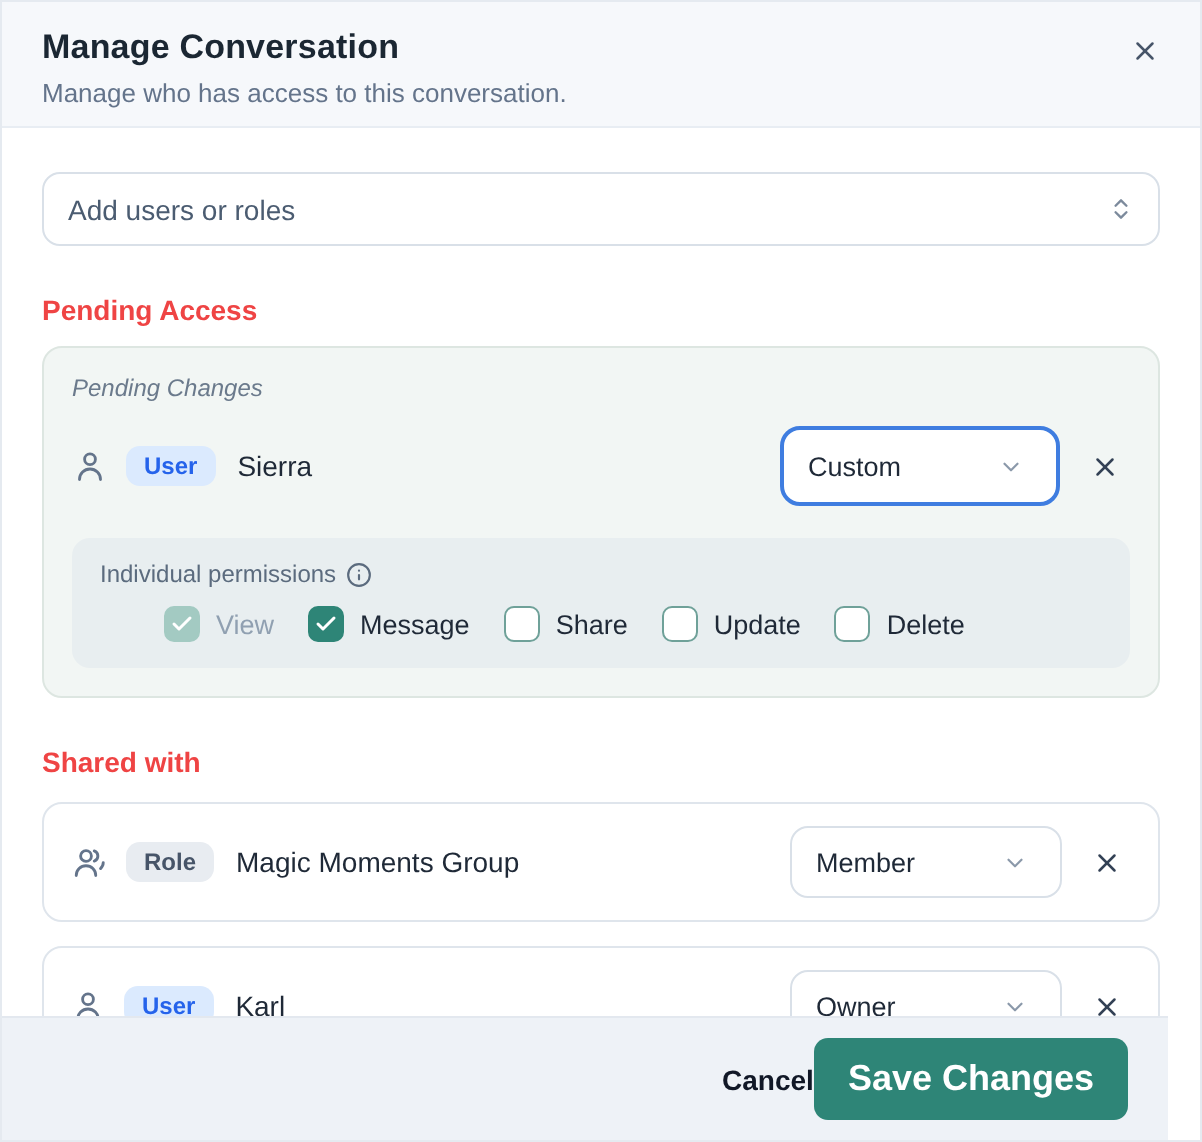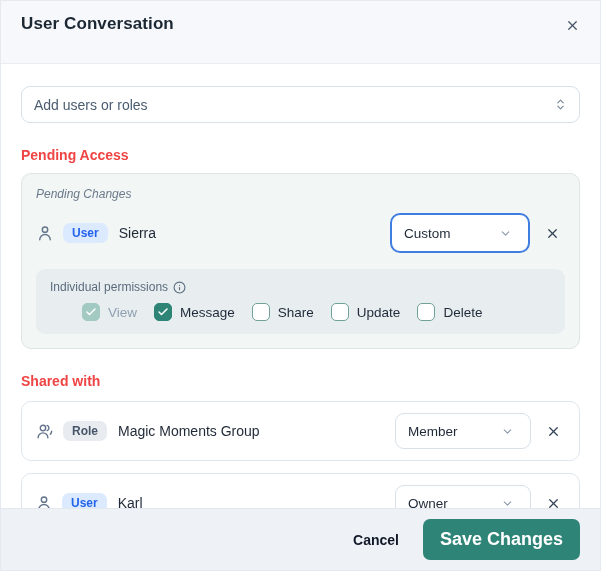--- a/index.html
+++ b/index.html
@@ -71,42 +71,43 @@
   .cb.checked.disabled { background:#a3cac2; border-color:#a3cac2; cursor:default; }
   .cb-label { font-size:13.5px; color:#1f2937; }
   .cb-label.muted { color:#90a0b1; }
   
   .shared-card {
     display:flex; align-items:center; height:60px; padding:0 13px;
     border:1px solid #dfe5ec; border-radius:10px; background:#fff; margin-top:12px;
   }
   
   .dlg-footer {
-    position:absolute; left:0; right:0; bottom:0; height:62px;
+    position:absolute; left:0; right:16px; bottom:0; height:62px;
     background:#eef2f7; border-top:1px solid #e3e8ef;
-    display:flex; align-items:center; justify-content:flex-end; gap:24px; padding:0 20px;
+    display:flex; align-items:center; justify-content:flex-end; padding:0 20px;
   }
   .cancel-btn {
     background:transparent; border:none; font-size:14px; font-weight:600; color:#111827; cursor:pointer;
     font-family:"Liberation Sans", sans-serif;
   }
   .save-btn {
     background:#2e8577; color:#ffffff; border:none; border-radius:7px;
     font-size:18px; font-weight:600; padding:10px 17px; cursor:pointer;
     font-family:"Liberation Sans", sans-serif;
   }
   svg { display:block; }
 </style>
 </head>
 <body>
 
 <div class="dialog">
 
   <div class="dlg-header">
-    <div class="dlg-title">User Conversation</div>
+    <div class="dlg-title">Manage Conversation</div>
+    <div class="dlg-subtitle">Manage who has access to this conversation.</div>
     <button class="close-btn">
       <span>
         <svg width="15" height="15" viewBox="0 0 24 24" fill="none" stroke="currentColor" stroke-width="2" stroke-linecap="round">
             <path d="M18 6 6 18"></path>
             <path d="m6 6 12 12"></path>
           </svg>
       </span>
     </button>
   </div>
 

